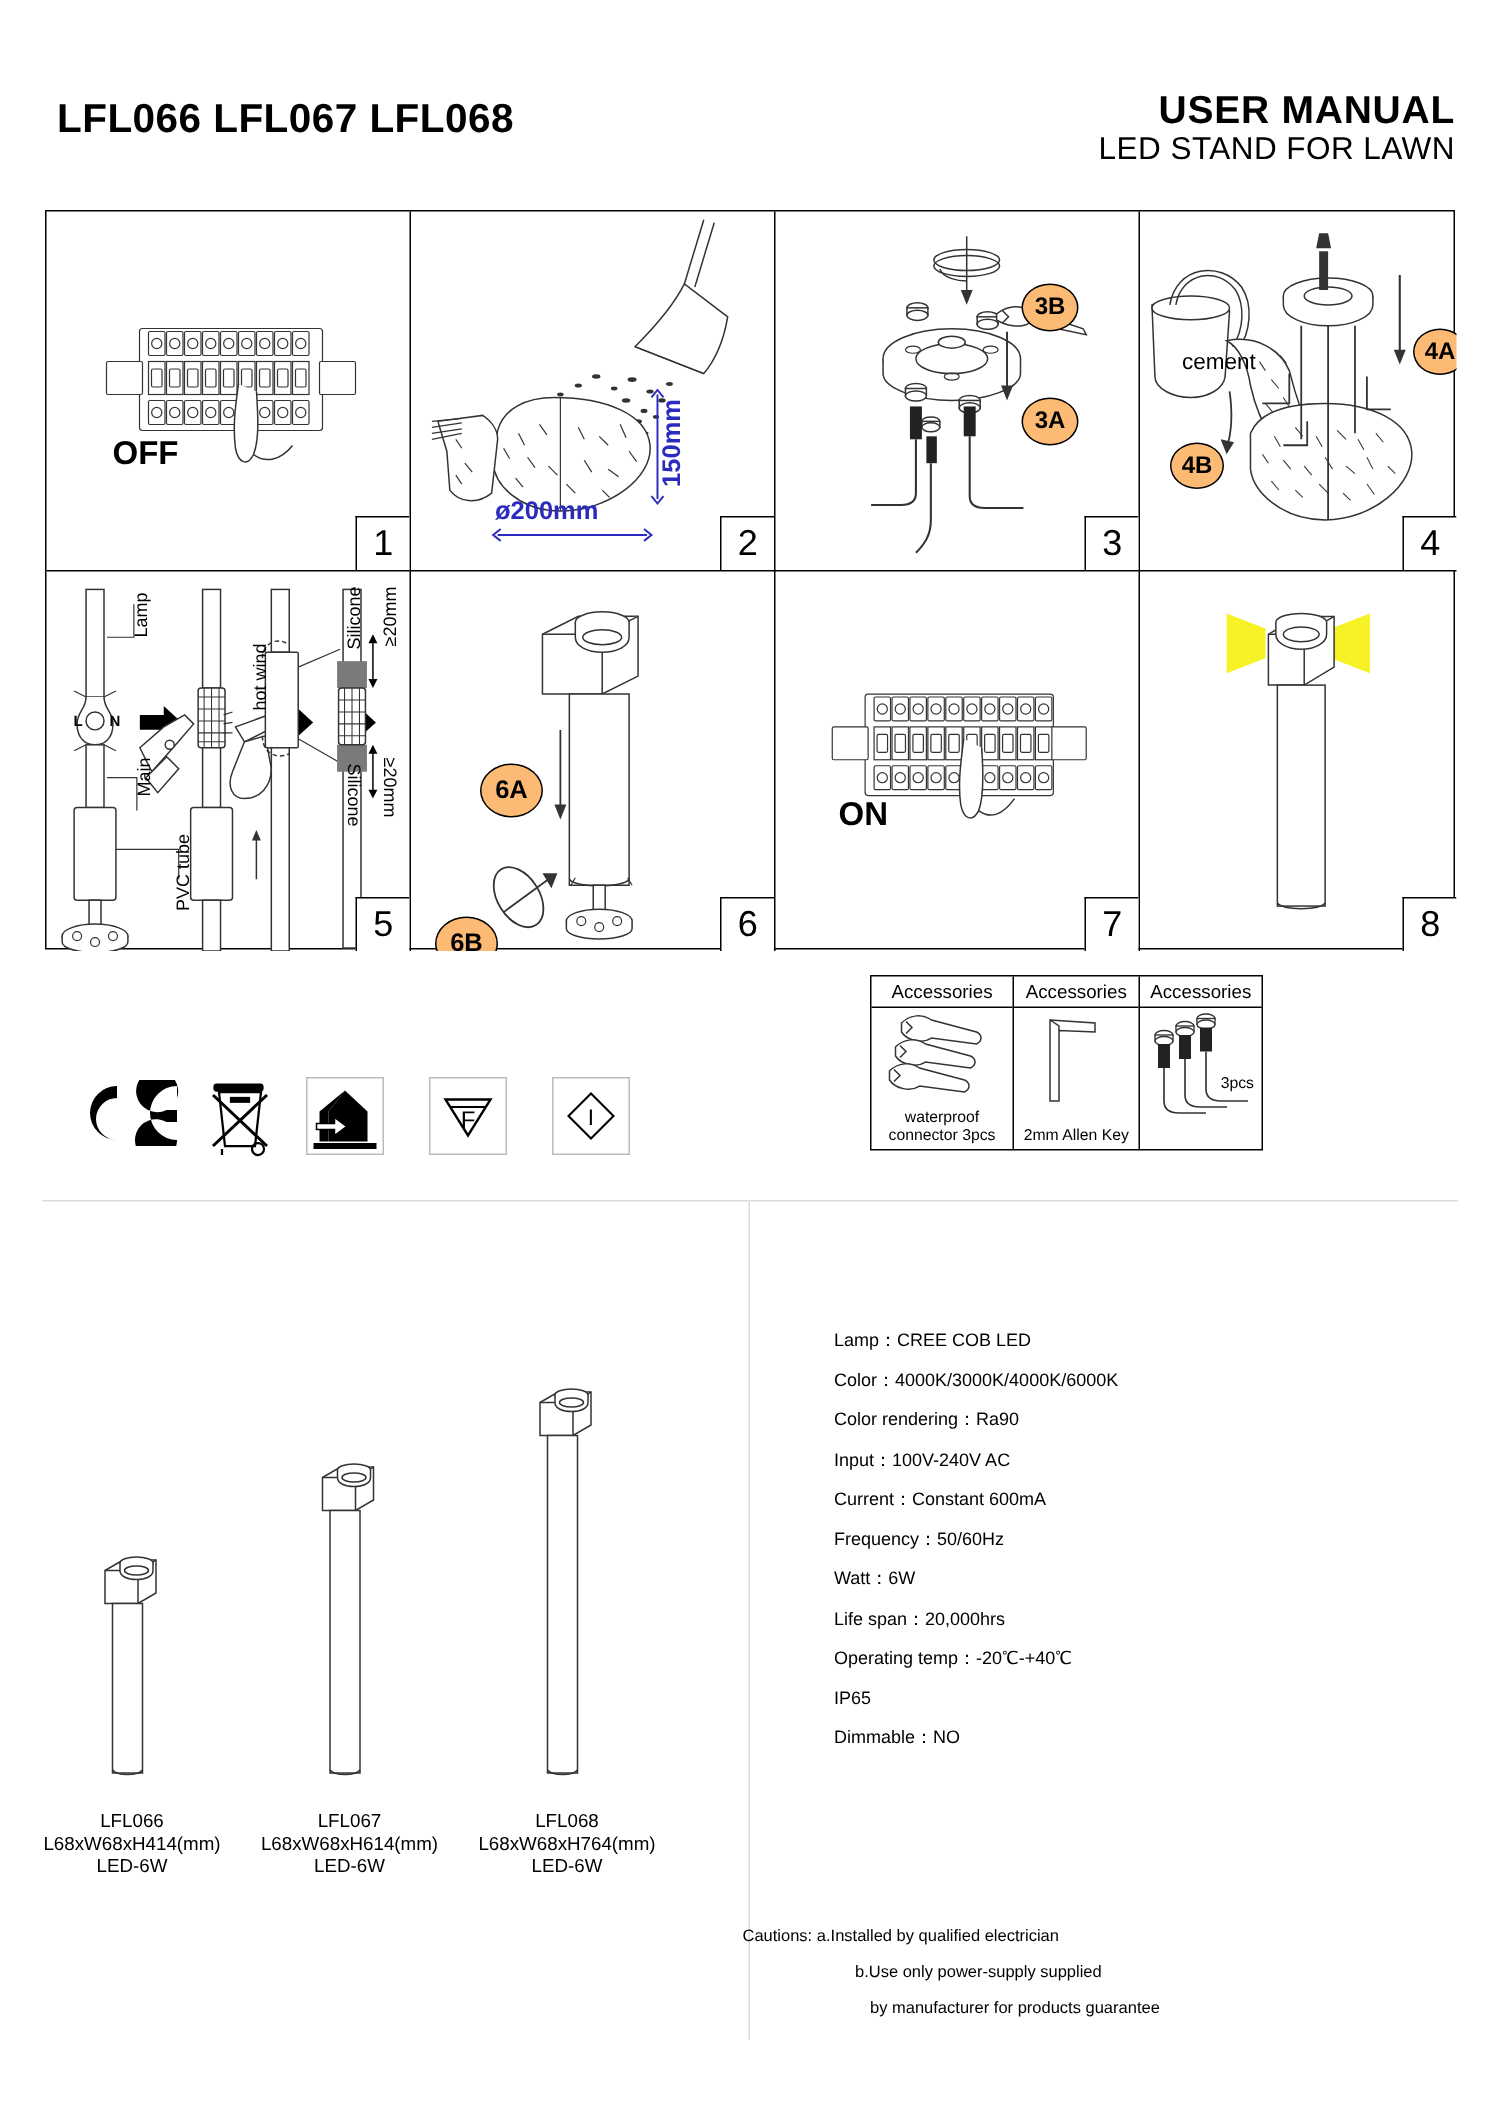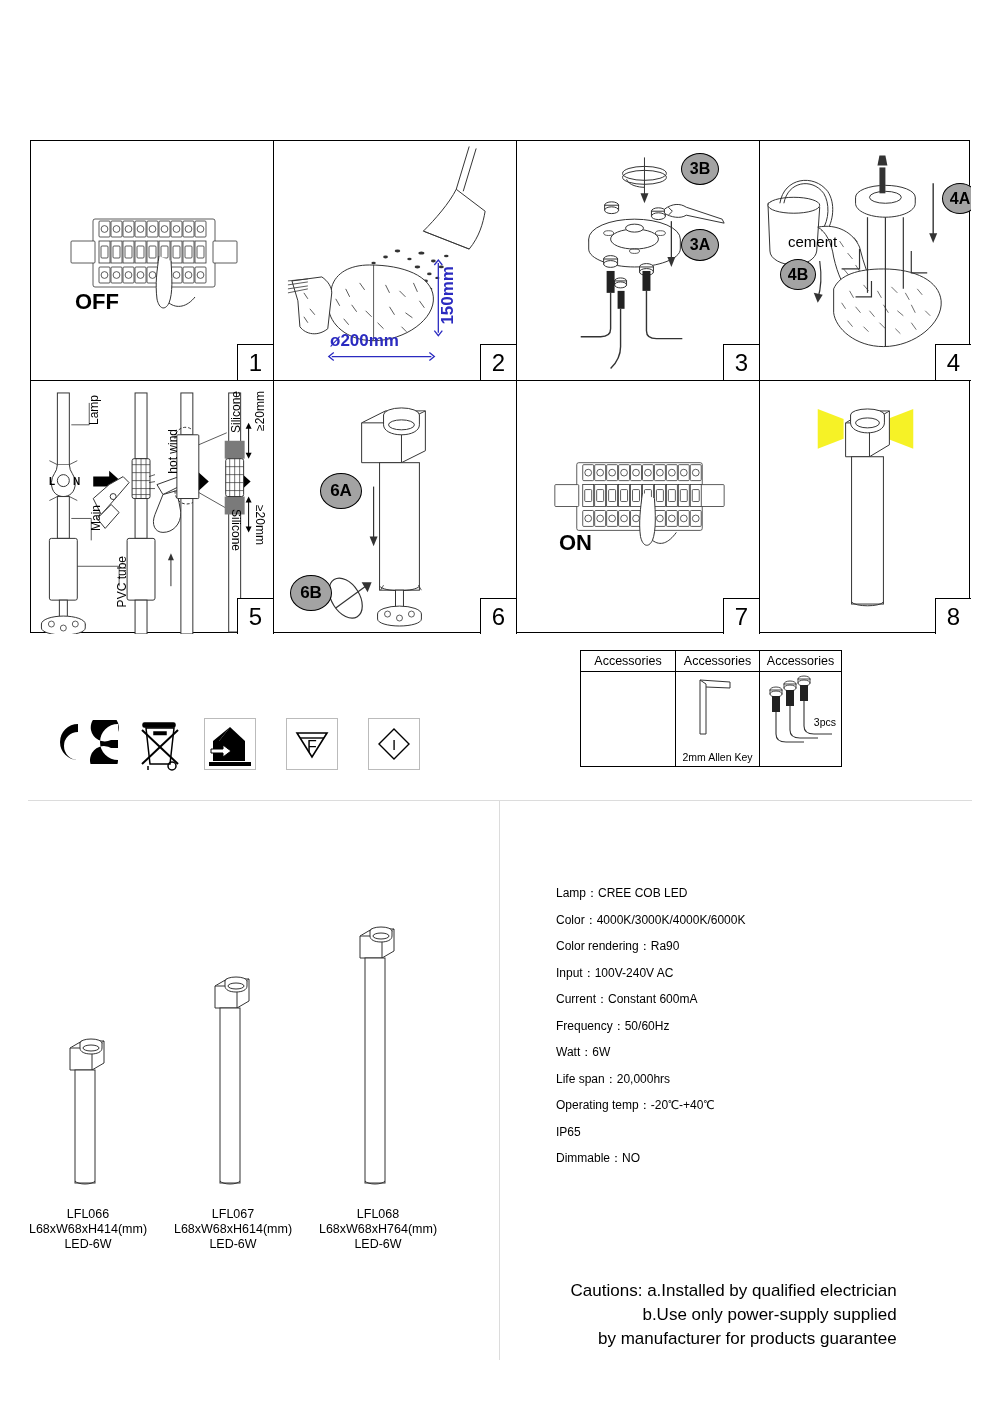--- a/index.html
+++ b/index.html
@@ -64,21 +64,21 @@
 
   .lbl{position:absolute;font-size:11px;white-space:nowrap;}
   .lbl.big{font-size:22px;font-weight:bold;}
   .blue{color:#2b2bc0;}
   .vert{writing-mode:vertical-rl;transform:rotate(180deg);}
   .vert2{writing-mode:vertical-rl;}
   .circ{
     position:absolute;
     border:1.3px solid #000;border-radius:50%;
     display:flex;align-items:center;justify-content:center;
-    font-size:16px;font-weight:bold;background:#a3a3a3;
+    font-size:16px;font-weight:bold;background:#fdba74;margin-top:36px;
   }
 
   
   .acc{
     position:absolute;left:580px;top:650px;
     width:262px;height:117px;
     border:1px solid #000;box-sizing:border-box;
     background:#fff;
   }
   .acc-col{
@@ -128,31 +128,36 @@
 
   
   .specs{
     position:absolute;left:556px;top:880px;
     font-size:12px;line-height:26.5px;white-space:nowrap;
   }
   .specs div{height:26.5px;}
 
   
   .cautions{
-    position:absolute;left:513px;top:1279px;
-    font-size:17px;line-height:24px;white-space:nowrap;text-align:right;
+    position:absolute;left:495px;top:1279px;
+    font-size:11px;line-height:24px;white-space:nowrap;
   }
   .cautions .l2{padding-left:75px;}
   .cautions .l3{padding-left:85px;}
 </style>
 </head>
 <body>
 
 <div class="page">
 
+  <div class="header">
+    <div class="model-line">LFL066 LFL067 LFL068</div>
+    <div class="manual-title">USER MANUAL</div>
+    <div class="manual-sub">LED STAND FOR LAWN</div>
+  </div>
 
   <div class="grid">
 
     <div class="cell r0 c0">
       <svg class="art" viewBox="0 0 242 239">
         <g stroke="#333" stroke-width="0.8" fill="#fff">
           <rect x="62" y="78" width="122" height="68" rx="2"></rect>
           <rect x="40" y="100" width="24" height="22" rx="1"></rect>
           <rect x="182" y="100" width="24" height="22" rx="1"></rect>
           <g>
@@ -705,20 +710,36 @@
           <path d="M92 222 C96 227 120 227 124 222" fill="none"></path>
         </g>
       </svg>
       <div class="stepnum">8</div>
     </div>
   </div>
 
   <div class="acc">
     <div class="acc-col a">
       <div class="acc-head">Accessories</div>
+      <div class="acc-body">
+        <svg width="94" height="72" viewBox="0 0 94 72">
+          <g fill="#fff" stroke="#333" stroke-width="1">
+            <path d="M20 10 C26 4 34 4 40 8 L70 16 C74 18 74 22 70 24 L40 20 C34 24 24 22 20 16 Z"></path>
+            <path d="M23 9 l4 4 l-4 4" fill="none"></path>
+            <path d="M16 26 C22 20 30 20 36 24 L66 32 C70 34 70 38 66 40 L36 36 C30 40 20 38 16 32 Z"></path>
+            <path d="M19 25 l4 4 l-4 4" fill="none"></path>
+            <path d="M12 42 C18 36 26 36 32 40 L62 48 C66 50 66 54 62 56 L32 52 C26 56 16 54 12 48 Z"></path>
+            <path d="M15 41 l4 4 l-4 4" fill="none"></path>
+          </g>
+        </svg>
+        <div class="acc-cap">
+          <div>waterproof</div>
+          <div>connector 3pcs</div>
+        </div>
+      </div>
     </div>
 
     <div class="acc-col b">
       <div class="acc-head">Accessories</div>
       <div class="acc-body">
         <svg width="84" height="74" viewBox="0 0 84 74">
           <g fill="#fff" stroke="#333" stroke-width="1">
             <path d="M24 8 L54 10 L54 16 L30 15 L30 62 L24 62 Z"></path>
             <path d="M24 8 L30 12 L30 15"></path>
           </g>

